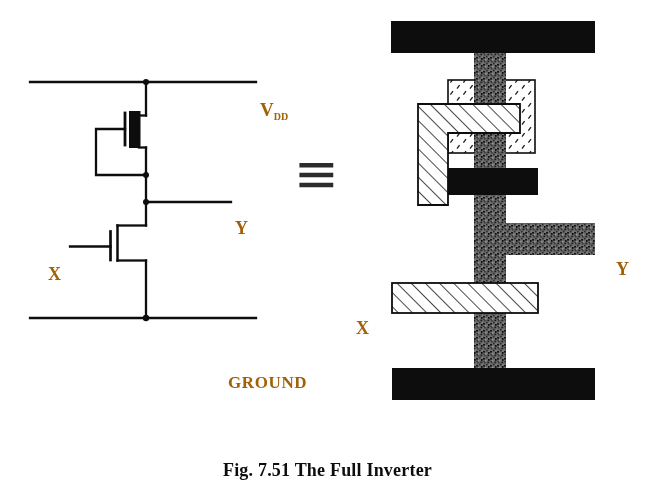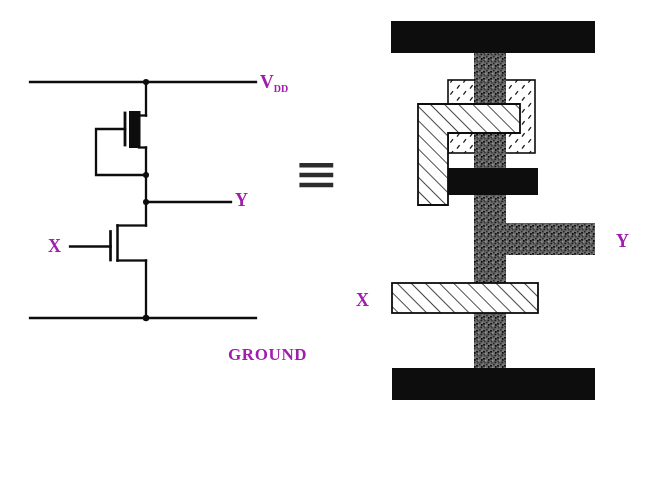--- a/index.html
+++ b/index.html
@@ -14,24 +14,25 @@
     position: absolute; left: 0; top: 0;
     width: 660px; height: 501px;
     background: #ffffff;
   }
   svg.diagram {
     position: absolute; left: 0; top: 0;
     width: 660px; height: 501px;
   }
   .lbl {
     position: absolute;
-    color: #a21caf;
+    color: #a16207;
     font-weight: bold;
     white-space: nowrap;
     line-height: 1;
+    margin-top: 28px;
   }
   .lbl sub {
     font-size: 10px;
     font-weight: bold;
     vertical-align: -4px;
     line-height: 1;
   }
   .equiv {
     position: absolute;
     left: 292px; top: 146px;
@@ -140,14 +141,15 @@
   <div class="lbl" style="left:48px; top:237px; font-size:18px;">X</div>
 
   <div class="lbl" style="left:228px; top:346px; font-size:17px; letter-spacing:0.6px;">GROUND</div>
 
   <div class="equiv">≡</div>
 
   <div class="lbl" style="left:356px; top:291px; font-size:18px;">X</div>
 
   <div class="lbl" style="left:616px; top:232px; font-size:18px;">Y</div>
 
+  <div class="caption">Fig. 7.51 The Full Inverter</div>
 
 </div>
 
 </body></html>

